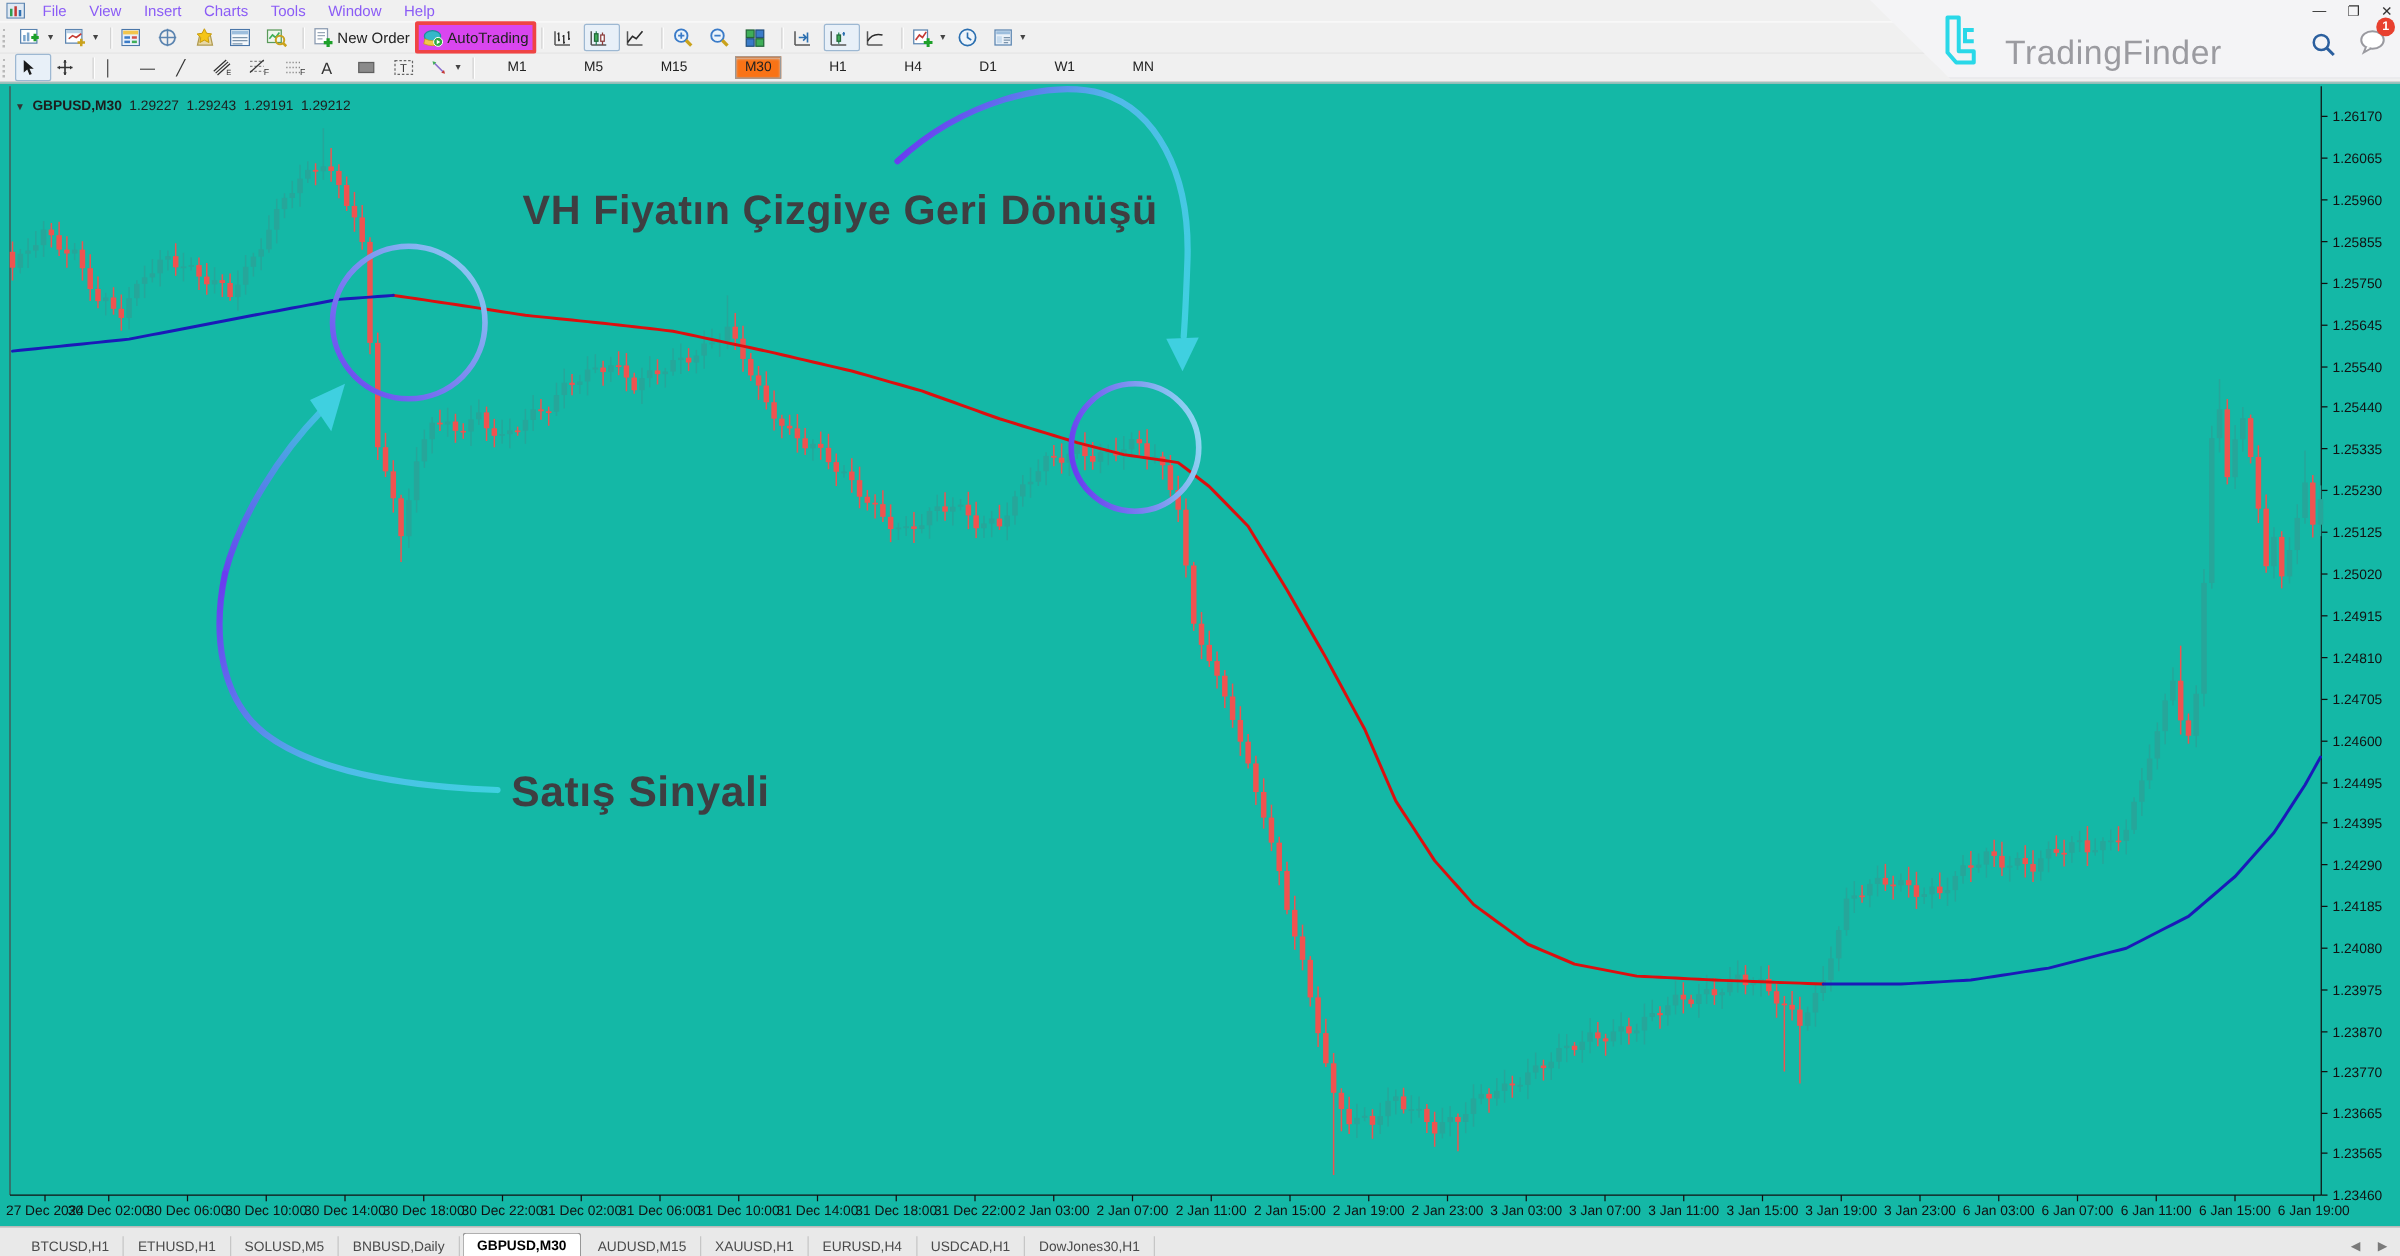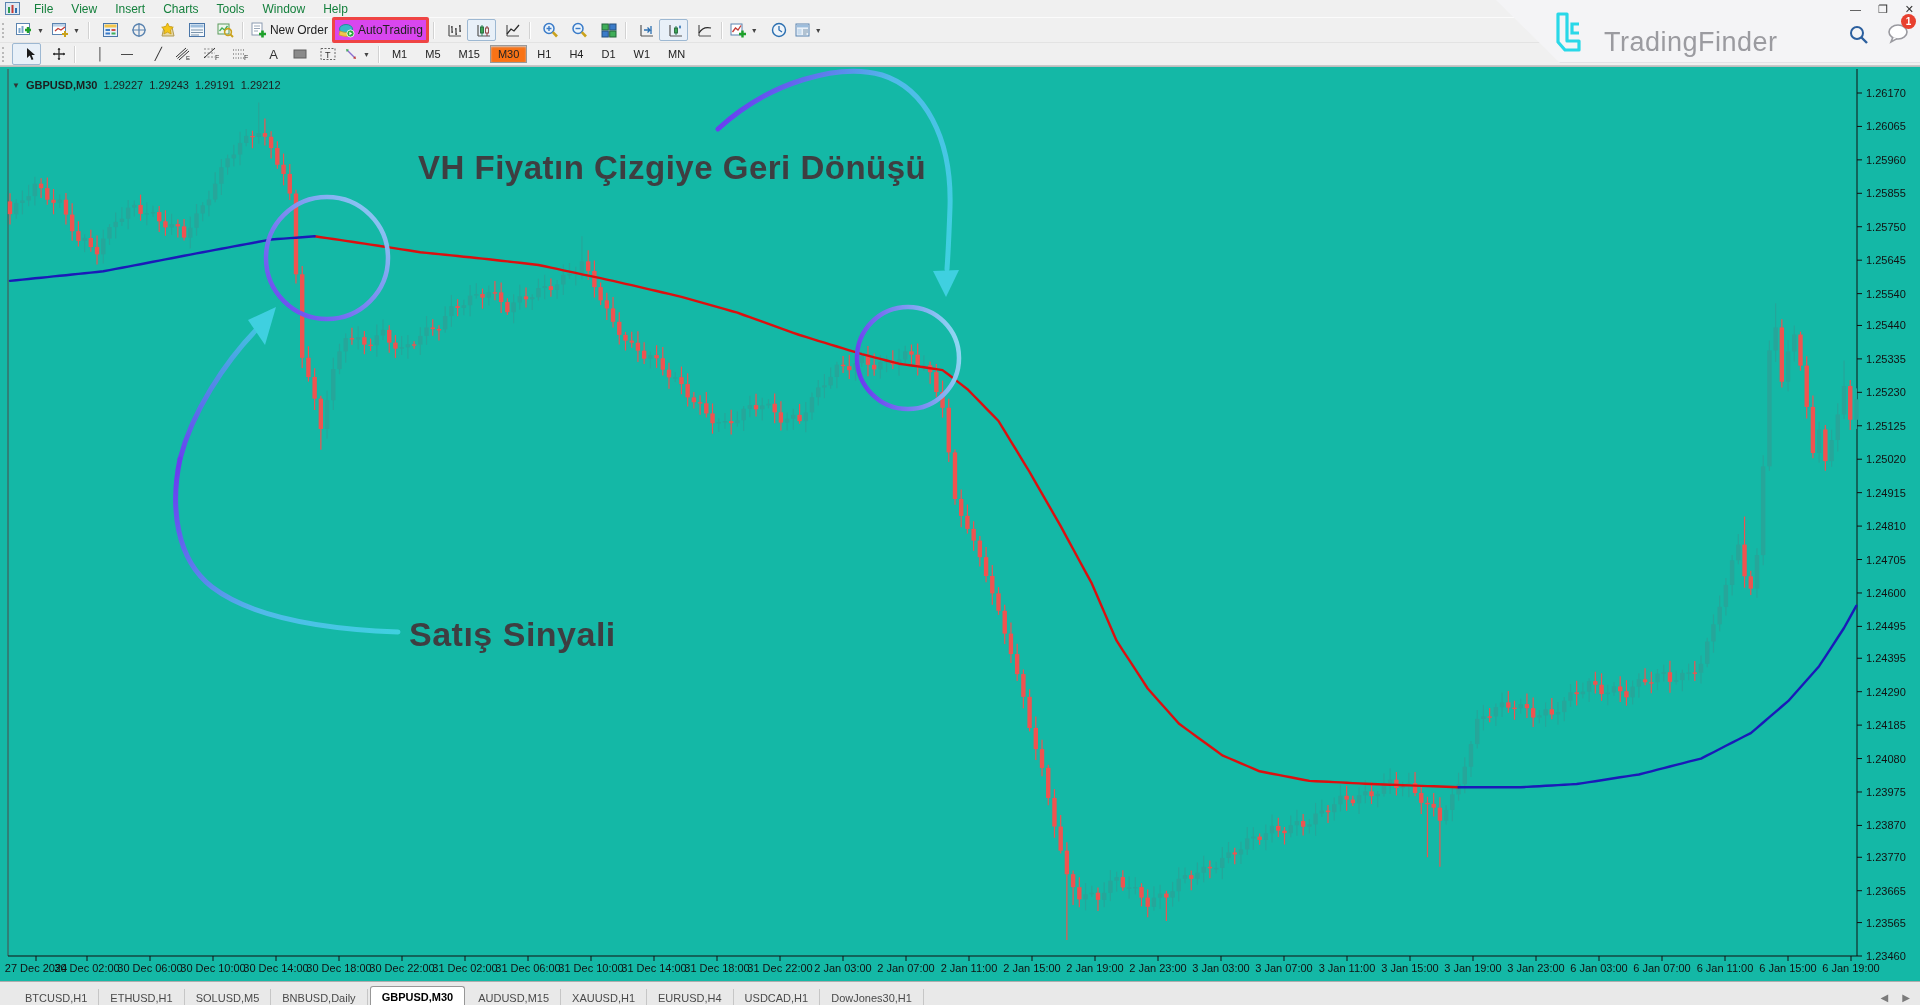--- a/index.html
+++ b/index.html
@@ -1,32 +1,32 @@
 <!DOCTYPE html>
 <html><head>
 <meta charset="utf-8">
 <style>
   html,body{margin:0;padding:0}
   body{width:1920px;height:1005px;overflow:hidden;background:#ececec;font-family:"Liberation Sans",sans-serif;-webkit-font-smoothing:antialiased;position:relative}
   
-  .menubar{height:17px;background:#f0f0f0;display:flex;align-items:center;padding-left:3px;font-size:12px;color:#15803d}
+  .menubar{height:17px;background:#f0f0f0;display:flex;align-items:center;padding-left:3px;font-size:12px;color:#8b5cf6}
   .app-icon{width:15px;height:13px;margin:0 5px 0 2px}
   .menu-item{padding:1px 9px;cursor:default}
   
   .toolbar{display:flex;align-items:center;background:#f0f0f0;position:relative}
   #tb1{height:24px;border-top:1px solid #fbfbfb;border-bottom:1px solid #e3e3e3}
   #tb2{height:22px;border-bottom:1px solid #c9c9c9}
   .grip{width:4px;height:15px;margin:0 4px 0 2px;border-left:2px dotted #b9b9b9}
   .sep{width:1px;height:17px;background:#d2d2d2;box-shadow:1px 0 0 #ffffff;margin:0 4px}
-  .tbtn{height:20px;min-width:21px;display:flex;align-items:center;justify-content:flex-end;gap:3px;padding:0 3px;border:1px solid transparent;border-radius:2px;font-size:12px;color:#222;white-space:nowrap}
+  .tbtn{height:20px;min-width:21px;display:flex;align-items:center;justify-content:space-between;gap:3px;padding:0 3px;border:1px solid transparent;border-radius:2px;font-size:12px;color:#222;white-space:nowrap}
   .tbtn.boxed{border:3px solid #ef4444;background:#d946ef}
   .tbtn.sel{border:1px solid #9db8d2;background:#e8f0f8}
   .caret{font-size:7px;color:#444;margin-left:1px}
   .tool-glyph{font-size:12px;color:#333}
-  .tf-btn{font-size:11px;padding:2px 7px;color:#222;border:1px solid transparent;margin:0 1px}
+  .tf-btn{font-size:11px;padding:2px 7px;color:#222;border:1px solid transparent;margin:0 15px}
   .tf-btn.active{border:1px solid #999;background:#f97316;box-shadow:inset 0 1px 2px #c9c9c9}
   
   .chart-region{position:relative;width:1920px;height:914px;background:#14b8a6;border-top:1px solid #bdbdbd}
   #chart{position:absolute;left:0;top:0}
   .axlbl{font-family:"Liberation Sans",sans-serif;font-size:11px;fill:#111}
   .symbol-line{position:absolute;left:12px;top:12px;font-size:11px;color:#1d1d1d;display:flex;gap:6px;align-items:center}
   .symbol-line .dd{font-size:8px;color:#333}
   .symbol-line b{font-weight:bold}
   .anno{position:absolute;font-weight:bold;color:#3e3e41;letter-spacing:.5px}
   #anno-return{left:418px;top:82px;font-size:33px}

